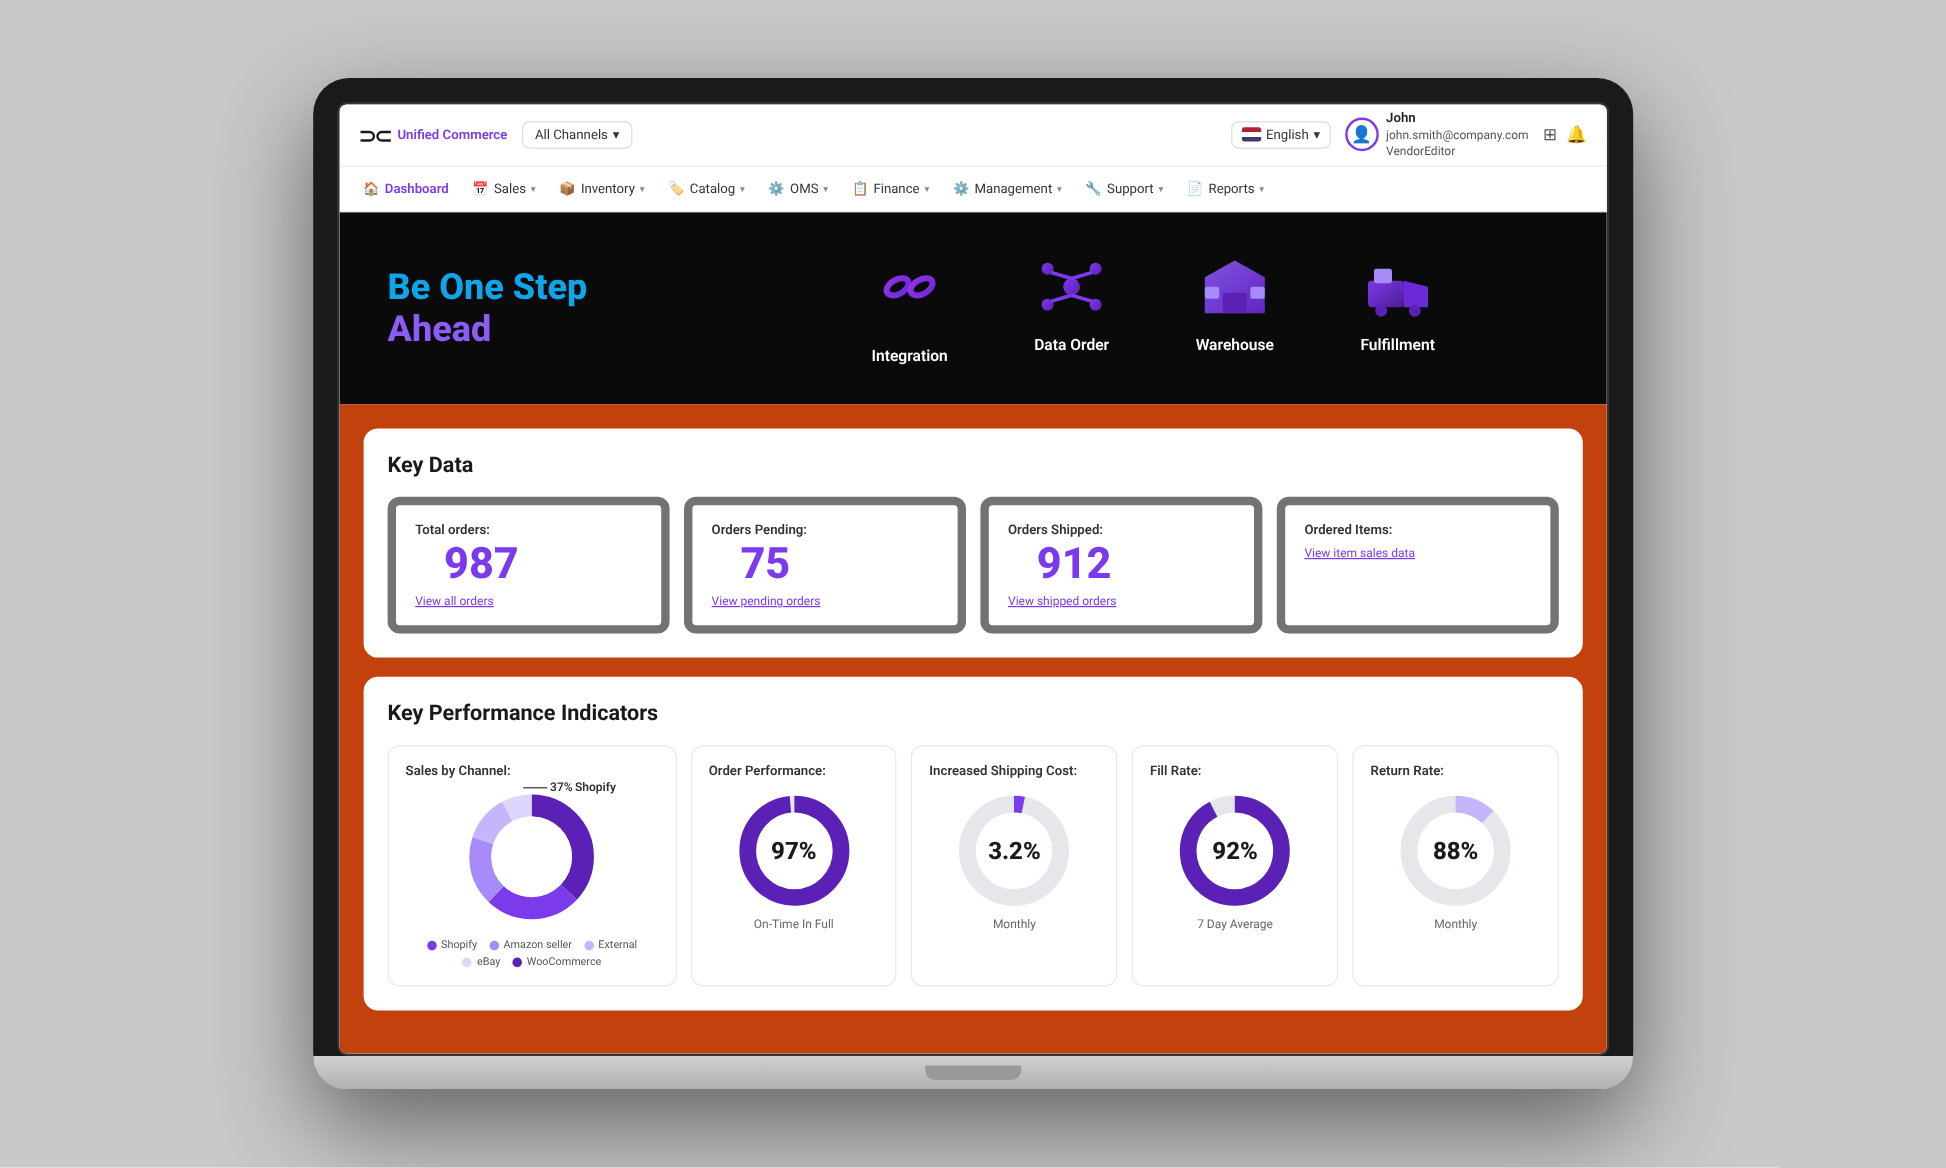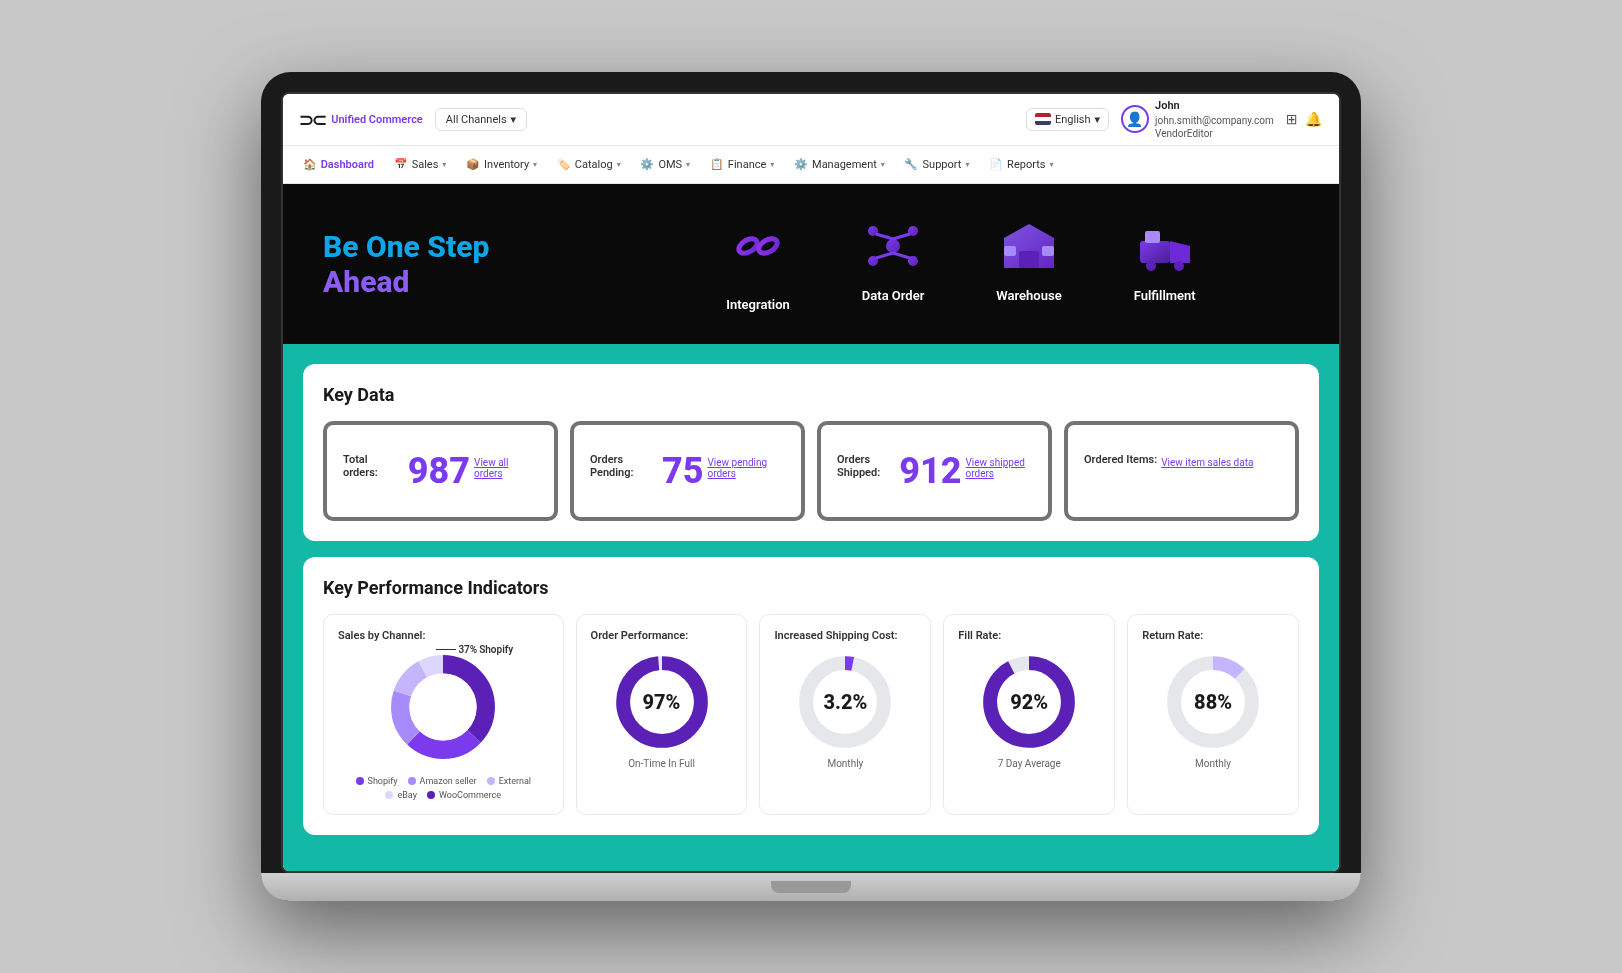--- a/index.html
+++ b/index.html
@@ -202,21 +202,21 @@
     }
     .hero-label {
       color: #fff;
       font-size: 13px;
       font-weight: 600;
       text-align: center;
     }
 
     
     .main-content {
-      background: #14b8a6;
+      background: #c2410c;
       padding: 20px;
     }
 
     
     .section-card {
       background: #fff;
       border-radius: 12px;
       padding: 20px;
       margin-bottom: 16px;
     }
@@ -225,37 +225,38 @@
       font-weight: 700;
       color: #1a1a1a;
       margin-bottom: 16px;
     }
     .key-data-grid {
       display: grid;
       grid-template-columns: repeat(4, 1fr);
       gap: 12px;
     }
     .kd-card {
-      border: 4px solid #737373;
+      border: 7px solid #737373;
       border-radius: 10px;
-      padding: 28px 16px;
-      display: flex;
-      flex-direction: row;
+      padding: 14px 16px;
+      display: flex;
+      flex-direction: column;
       gap: 4px;
     }
     .kd-label {
       font-size: 11px;
       font-weight: 600;
       color: #333;
     }
     .kd-value {
       font-size: 36px;
       font-weight: 800;
       color: #7c3aed;
       line-height: 1;
+      margin-left: 24px;
     }
     .kd-link {
       font-size: 10px;
       color: #7c3aed;
       text-decoration: underline;
       cursor: pointer;
       margin-top: 4px;
     }
 
     

